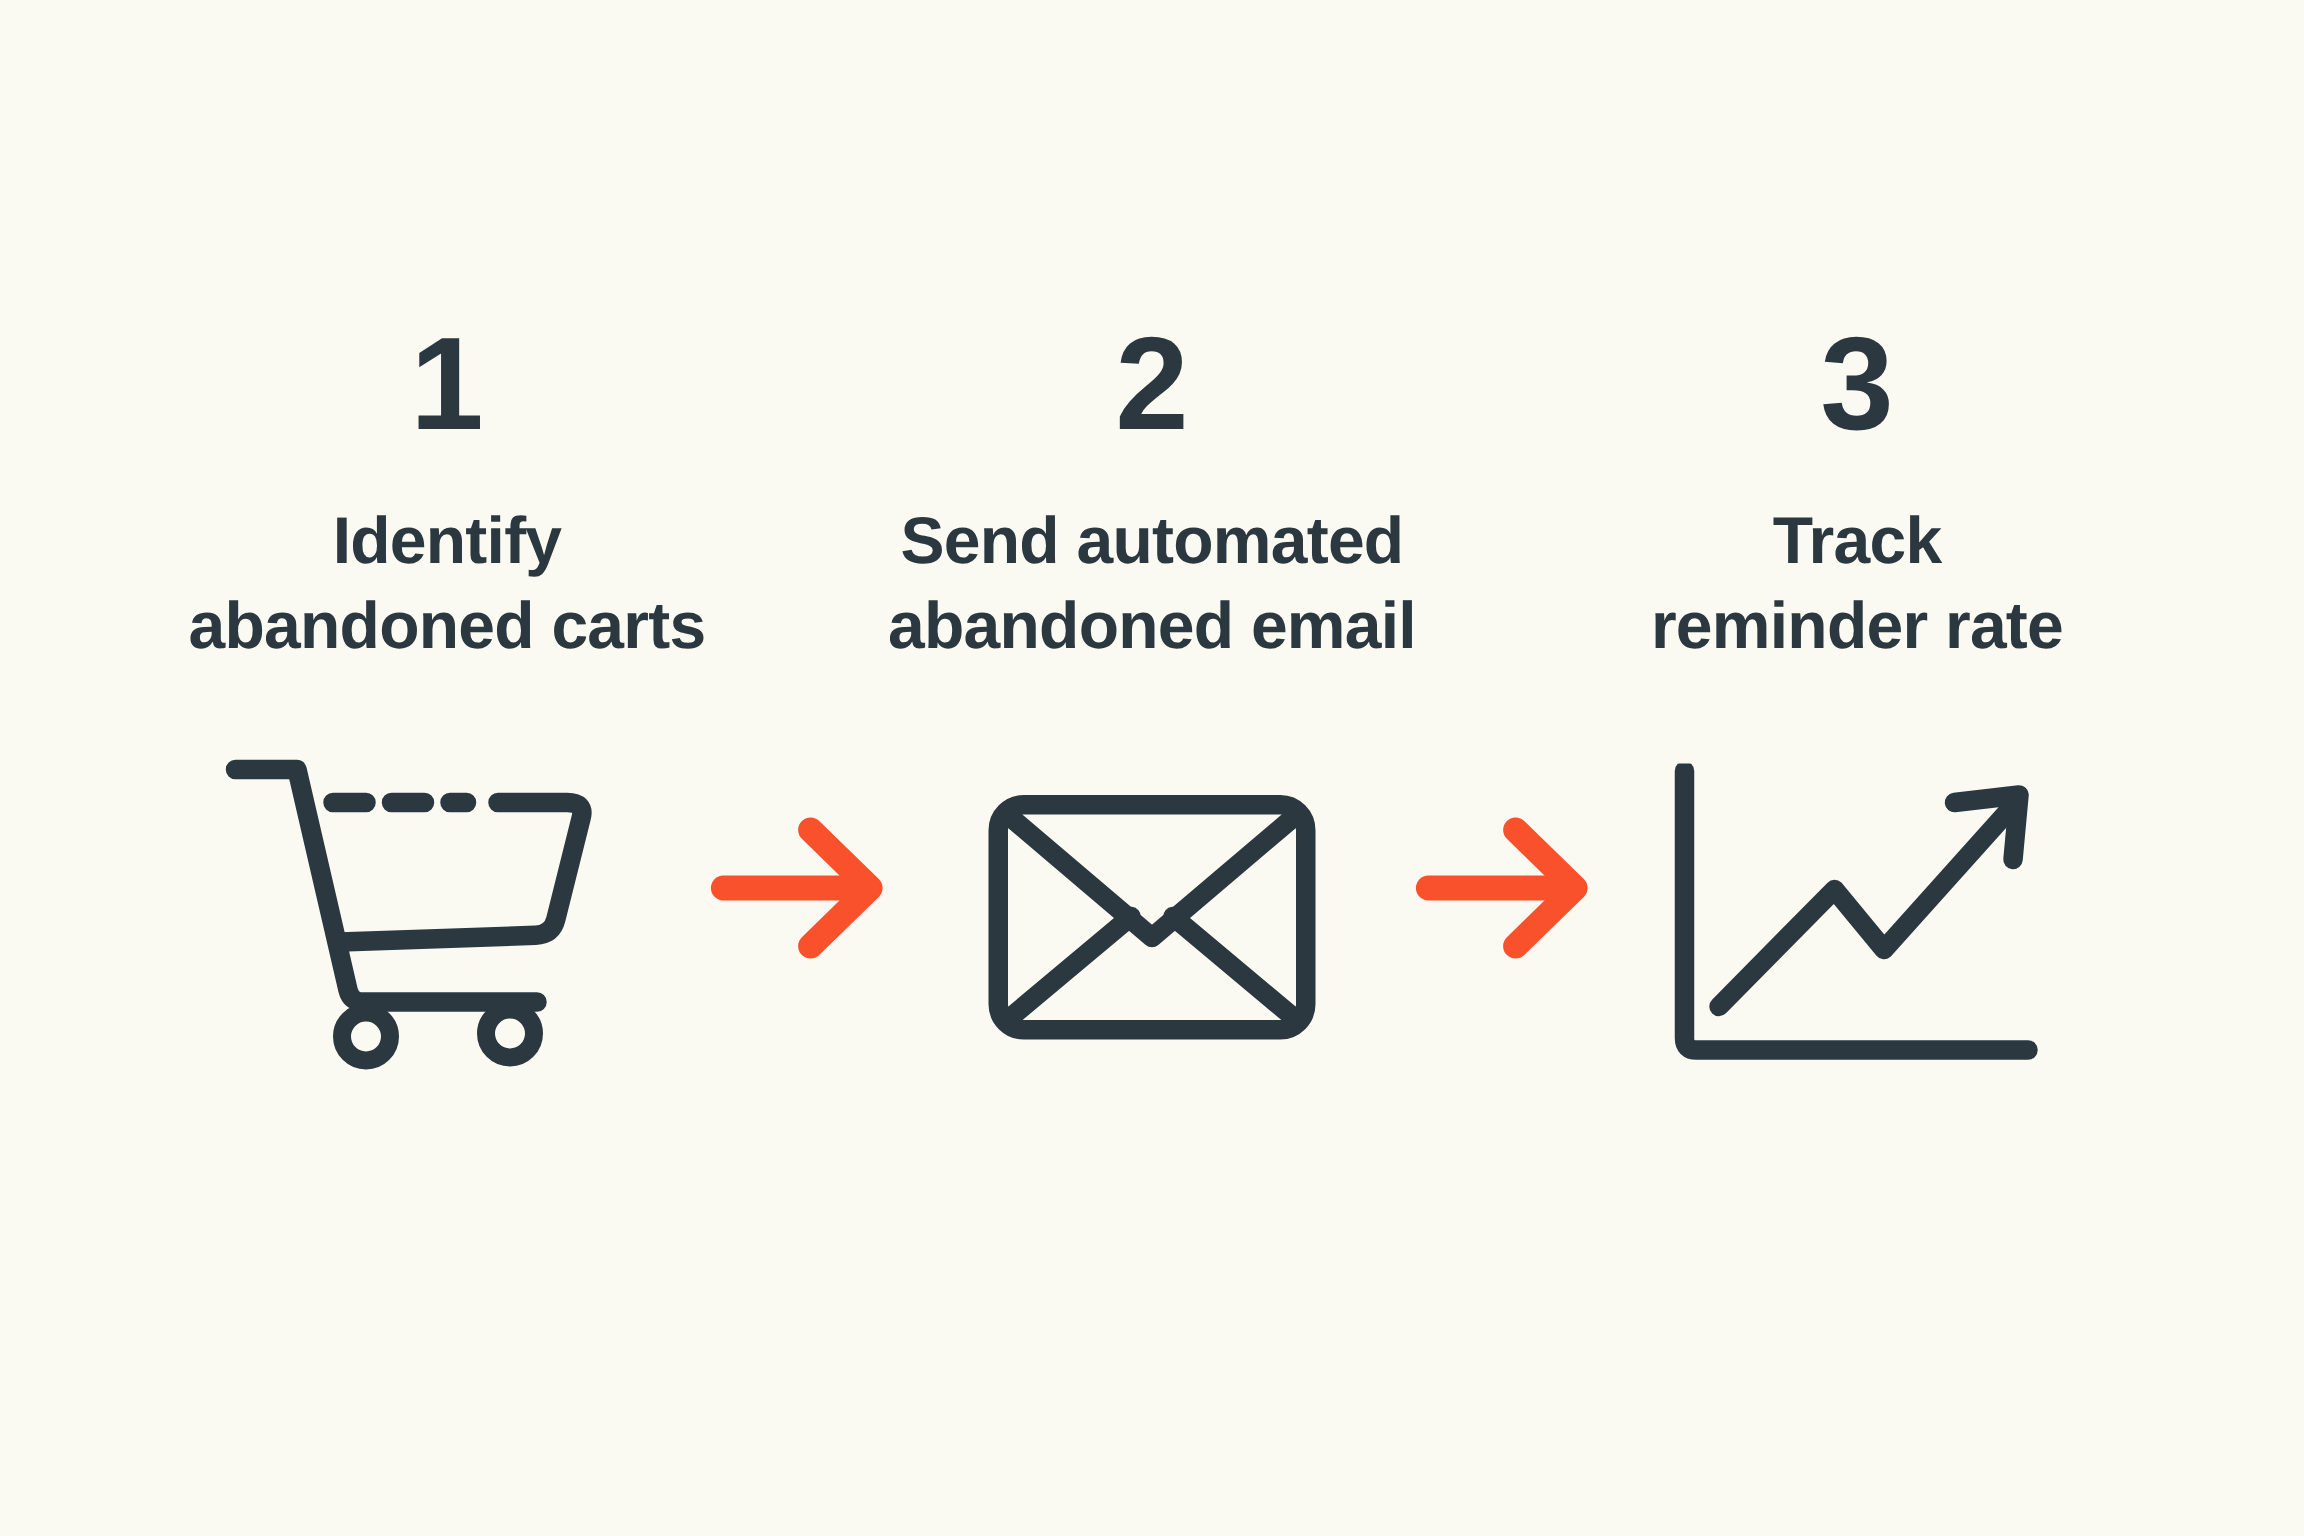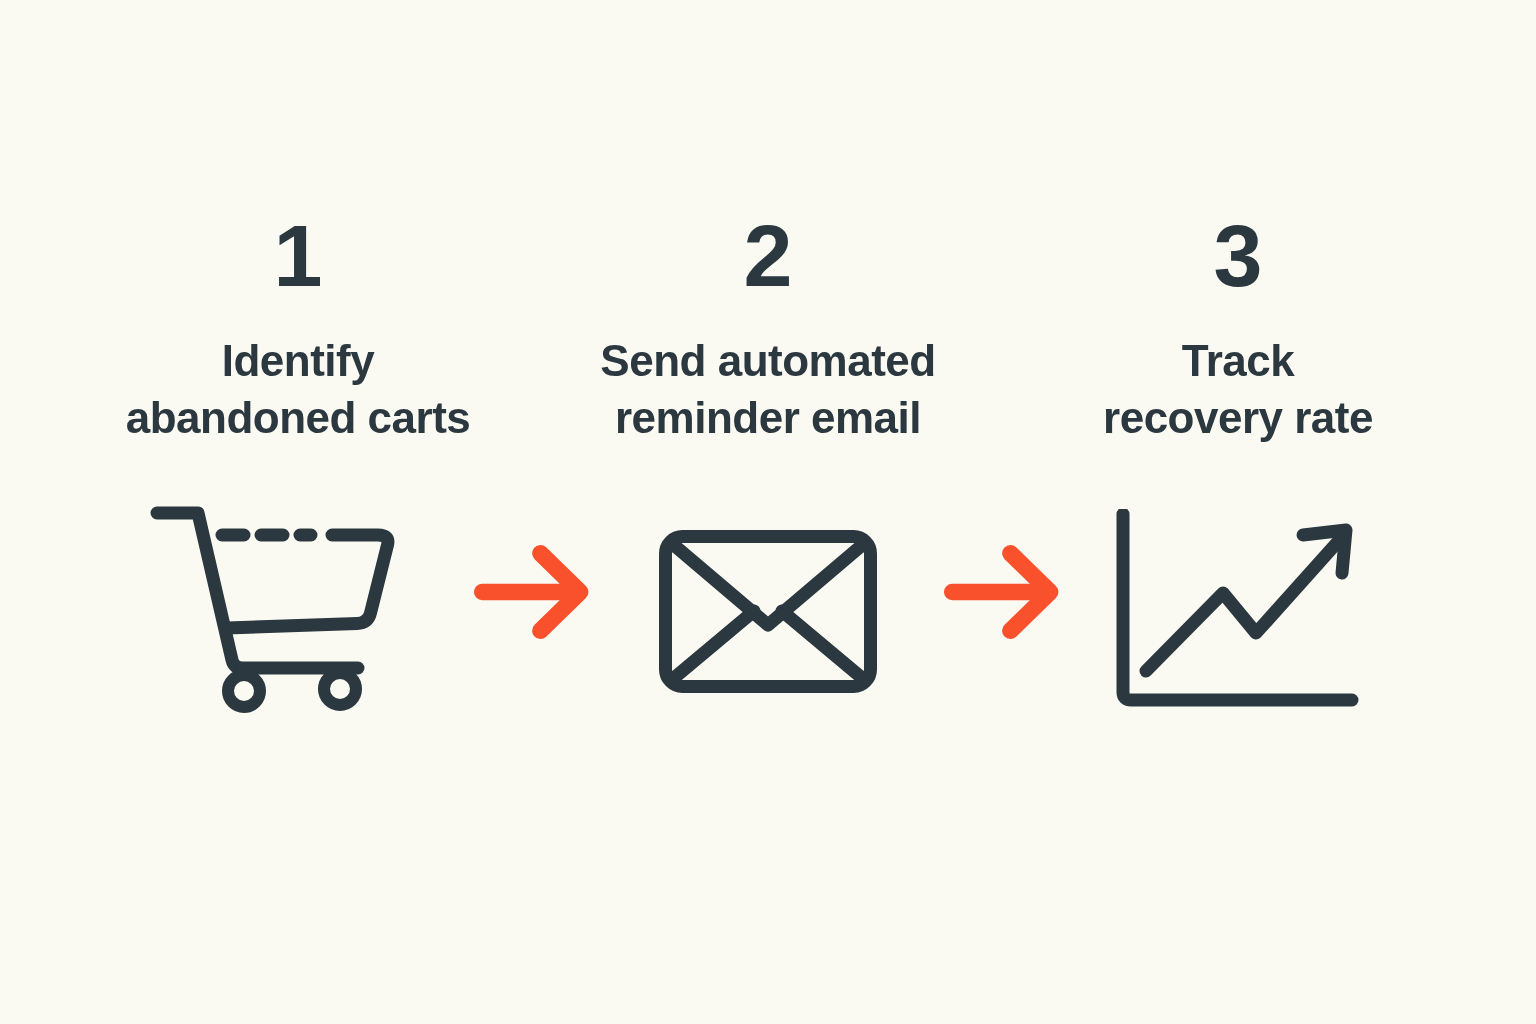--- a/index.html
+++ b/index.html
@@ -88,42 +88,42 @@
   <div class="connector">
     <svg width="130" height="104" viewBox="0 0 130 104">
       <path class="accent-stroke" d="M 10 52 H 94" stroke-width="18" stroke-linecap="round"></path>
       <path class="accent-stroke" d="M 73 10 L 116 52 L 73 94" stroke-width="18" stroke-linecap="round" stroke-linejoin="round"></path>
     </svg>
   </div>
 
   <div class="step-col">
     <div class="step-number">2</div>
     <div class="step-label">Send automated
-reminder email</div>
+abandoned email</div>
     <div class="icon-box">
       <svg width="220" height="165" viewBox="0 0 220 165">
         <rect class="ink-stroke" x="7.5" y="7.5" width="205" height="150" rx="17" stroke-width="13"></rect>
         <path class="ink-stroke" d="M 17 17 L 110 96 L 203 17" stroke-width="13" stroke-linecap="round" stroke-linejoin="round"></path>
         <path class="ink-stroke" d="M 16 149 L 96 82" stroke-width="13" stroke-linecap="round"></path>
         <path class="ink-stroke" d="M 204 149 L 124 82" stroke-width="13" stroke-linecap="round"></path>
       </svg>
     </div>
   </div>
 
   <div class="connector">
     <svg width="130" height="104" viewBox="0 0 130 104">
       <path class="accent-stroke" d="M 10 52 H 94" stroke-width="18" stroke-linecap="round"></path>
       <path class="accent-stroke" d="M 73 10 L 116 52 L 73 94" stroke-width="18" stroke-linecap="round" stroke-linejoin="round"></path>
     </svg>
   </div>
 
   <div class="step-col">
     <div class="step-number">3</div>
     <div class="step-label">Track
-recovery rate</div>
+reminder rate</div>
     <div class="icon-box">
       <svg width="250" height="205" viewBox="0 0 250 205">
         <path class="ink-stroke" d="M 10 5 L 10 183 Q 10 191 18 191 L 239 191" stroke-width="13" stroke-linecap="round" stroke-linejoin="round"></path>
         <path class="ink-stroke" d="M 33 162 L 110 84 L 143 124 L 230 27" stroke-width="13" stroke-linecap="round" stroke-linejoin="round"></path>
         <path class="ink-stroke" d="M 190 26 L 233 21 L 229 64" stroke-width="13" stroke-linecap="round" stroke-linejoin="round"></path>
       </svg>
     </div>
   </div>
 
 </div>

